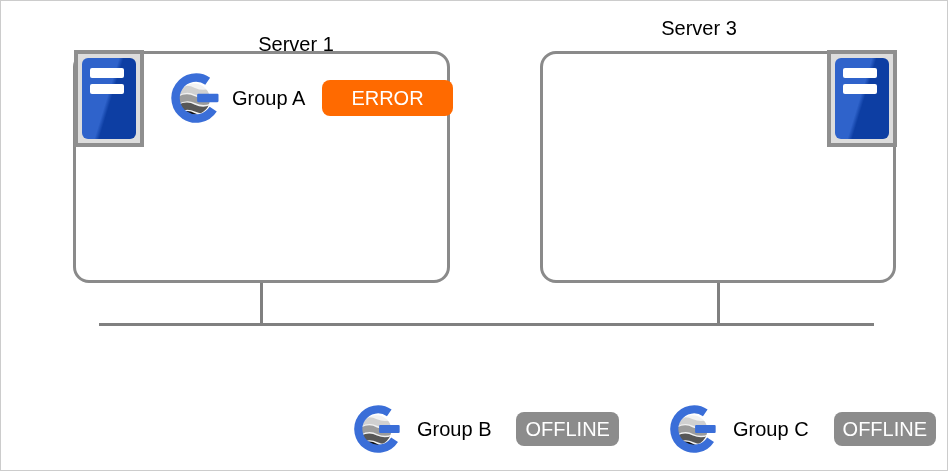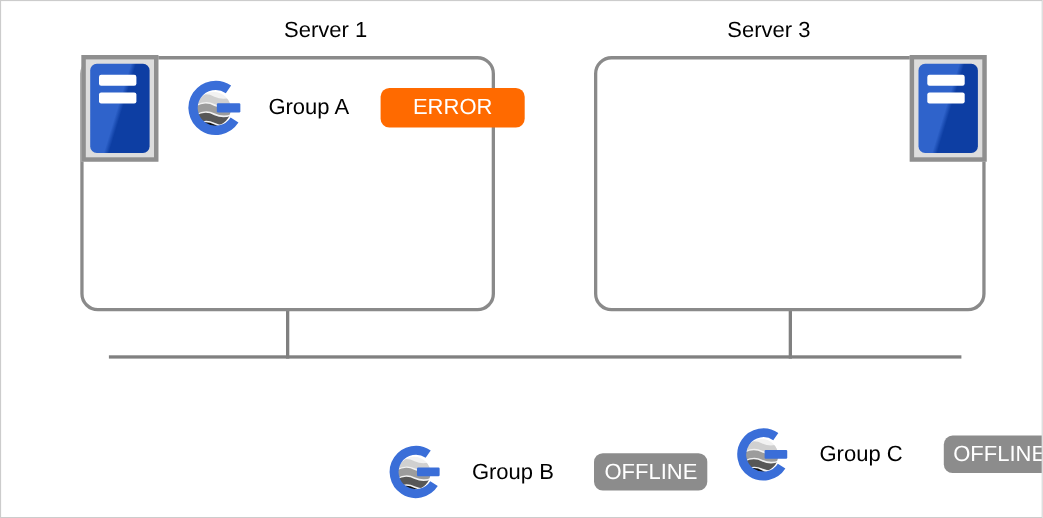--- a/index.html
+++ b/index.html
@@ -9,21 +9,21 @@
     position:relative; width:948px; height:471px;
     background:#fff; border:1px solid var(--canvas-border,#ccc);
     box-sizing:border-box; overflow:hidden;
   }
 
   
   .server-title {
     position:absolute; transform:translateX(-50%);
     font-size:20px; color:#000; white-space:nowrap;
   }
-  #title-1 { left:295px; top:16px; }
+  #title-1 { left:295px; top:32px; }
   #title-2 { left:698px; top:16px; }
 
   
   .server-box {
     position:absolute; background:#fff;
     border:3px solid var(--box-border,#8a8a8a);
     border-radius:16px; box-sizing:border-box; z-index:1;
   }
   #box-1 { left:72px;  top:50px; width:377px; height:232px; }
   #box-2 { left:539px; top:50px; width:356px; height:232px; }
@@ -50,24 +50,24 @@
   .bay-bar.b1 { top:10px; } .bay-bar.b2 { top:26px; }
 
   
   .connector { position:absolute; width:3px; background:var(--network-line,#808080); z-index:0; }
   #conn-1 { left:259px; top:281px; height:44px; }
   #conn-2 { left:716px; top:281px; height:44px; }
   .bus { position:absolute; left:98px; top:322px; width:775px; height:3px;
          background:var(--network-line,#808080); }
 
   
-  .group-row { position:absolute; display:flex; align-items:center; z-index:4;gap:12px; }
+  .group-row { position:absolute; display:flex; align-items:center; z-index:4; }
   #group-a { left:168px; top:69px;  height:56px; }
   #group-b { left:351px; top:402px; height:52px; }
-  #group-c { left:667px; top:386px; height:52px; }
+  #group-c { left:667px; top:402px; height:52px; }
 
   .logo { flex:0 0 auto; }
   .logo-lg { width:54px; height:54px; }
   .logo-md { width:52px; height:52px; }
 
   .group-label { font-size:20px; color:#000; white-space:nowrap; }
   #group-a .group-label { margin-left:9px; }
   #group-b .group-label, #group-c .group-label { margin-left:13px; }
 
   .badge {

